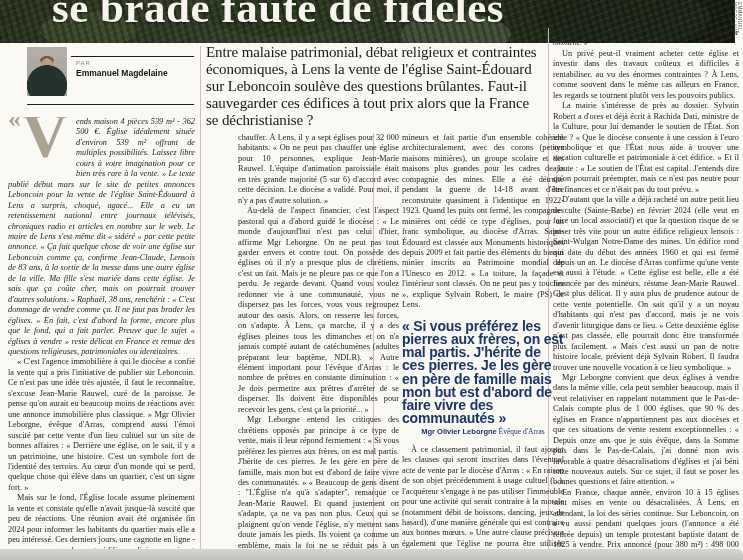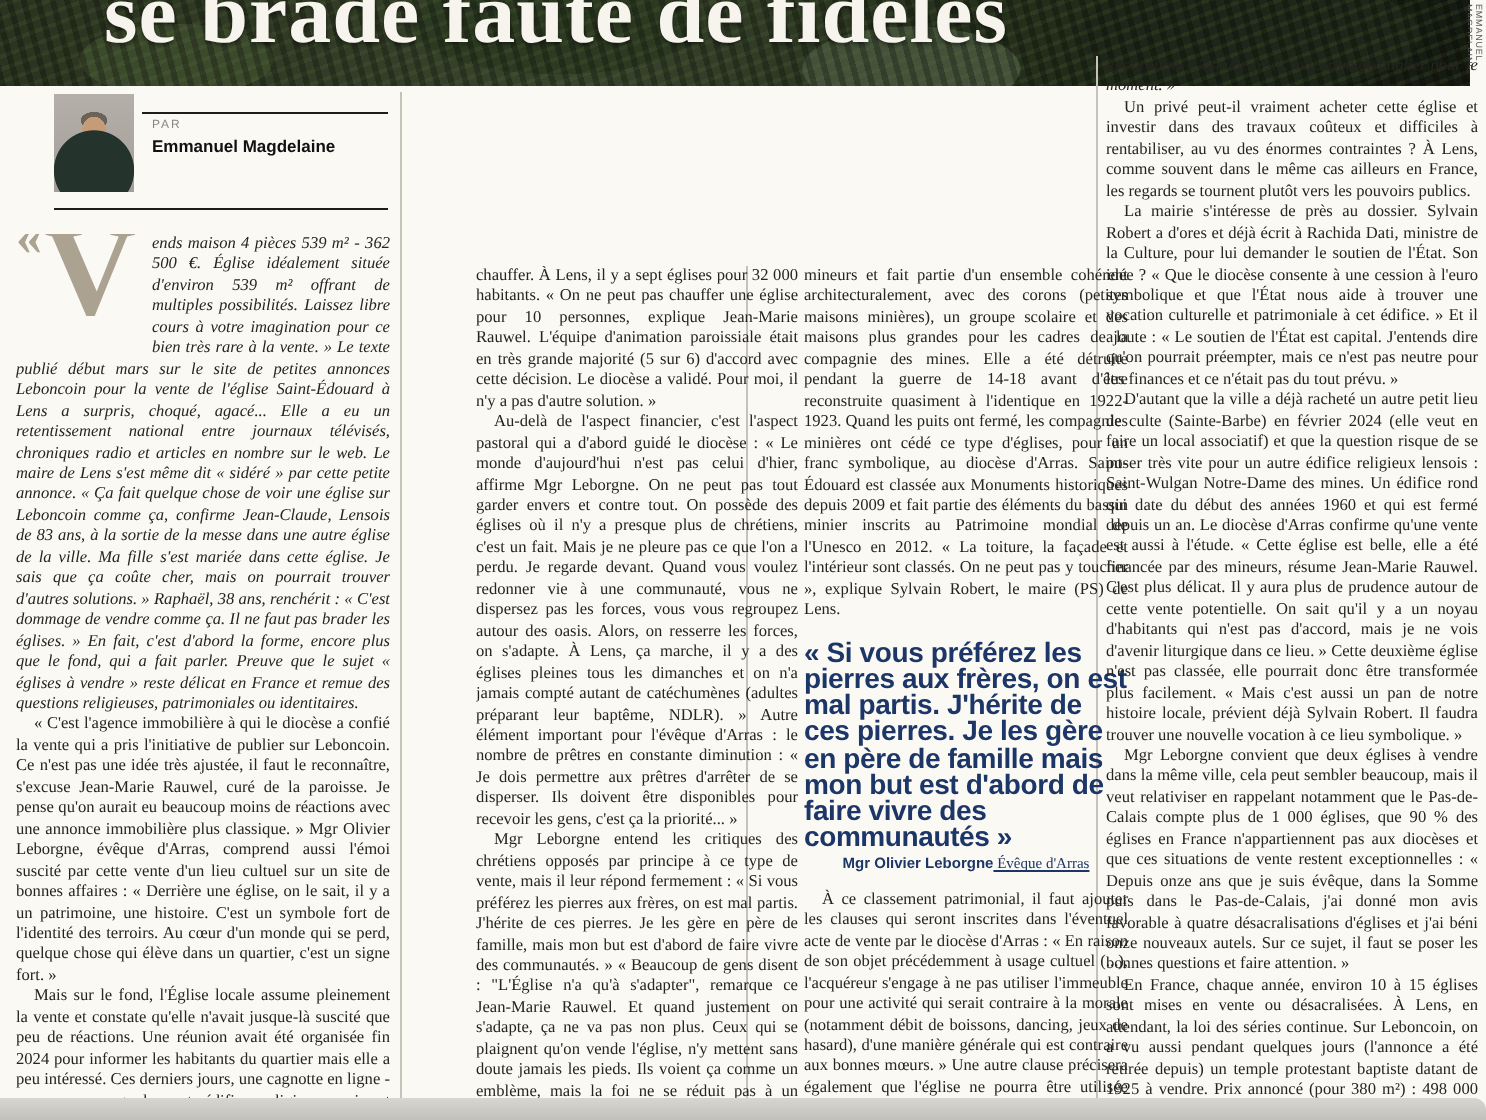--- a/index.html
+++ b/index.html
@@ -56,21 +56,21 @@
   
   .dropcap-box{float:left;width:64px;height:56px;margin:1px 4px 0 0;position:relative;color:#aca291;}
   .dc-quote{position:absolute;left:0;top:-4px;font-size:26px;font-weight:bold;}
   .dc-letter{position:absolute;left:14px;top:-14px;font-size:64px;line-height:64px;font-weight:bold;}
   
   .pullquote{margin:9px 0 7px 0;color:#1c3668;font-family:"Liberation Sans",sans-serif;
     text-align:left;hyphens:none;}
   .pq-text{font-size:14px;line-height:13.2px;font-weight:bold;letter-spacing:-.2px;}
   .pq-attrib{margin-top:2px;text-align:center;font-size:7.5px;}
   .pq-author{font-weight:bold;}
-  .pq-role{font-weight:normal;font-family:"Liberation Serif",serif;color:#1c3668;text-decoration:underline;}
+  .pq-role{font-weight:normal;font-family:"Liberation Serif",serif;color:#1c3668;}
   
   .bottom-bar{position:absolute;left:0;top:549px;width:743px;height:11px;
     background:linear-gradient(#d8d6d0,#c2c0ba);border-radius:0 6px 0 0;}
 </style>
 </head>
 <body>
 
 <div class="page">
 
   <div class="banner">
@@ -80,20 +80,21 @@
   <div class="photo-credit">EMMANUEL MAGDELAINE</div>
 
   <div class="byline">
     <div class="byline-rule-top"></div>
     <div class="portrait"></div>
     <div class="byline-par">PAR</div>
     <div class="byline-author">Emmanuel Magdelaine</div>
     <div class="byline-rule-bottom"></div>
   </div>
 
+  <div class="headline">Entre malaise patrimonial, débat religieux et contraintes économiques, à Lens la vente de l'église Saint-Édouard sur Leboncoin soulève des questions brûlantes. Faut-il sauvegarder ces édifices à tout prix alors que la France se déchristianise ?</div>
 
   <div class="vrule vr1"></div>
   <div class="vrule vr2"></div>
   <div class="vrule vr3"></div>
 
   <div class="col col1">
     <p>
       <span class="dropcap-box">
           <span class="dc-quote">«</span>
           <span class="dc-letter">V</span>

